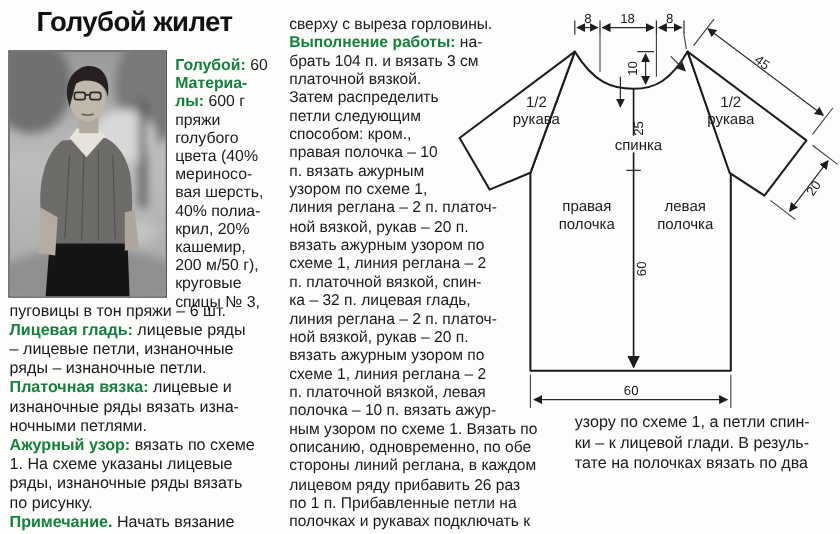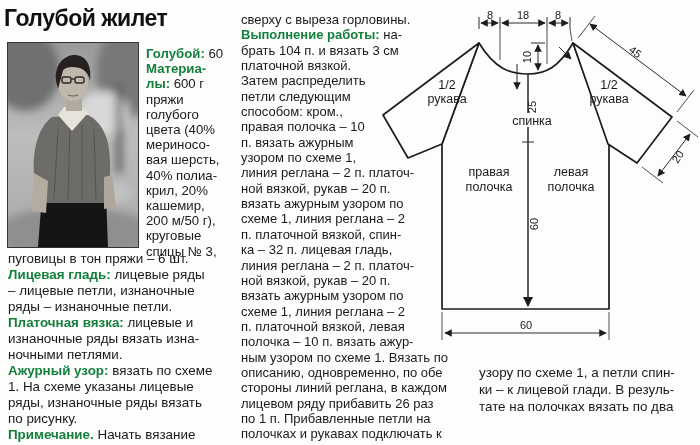--- a/index.html
+++ b/index.html
@@ -6,32 +6,32 @@
   html,body { width:700px; height:445px; }
   body {
     font-family:"Liberation Sans", sans-serif;
     background:#fdfdfc; color:#1a1a1a;
     position:relative; overflow:hidden;
     -webkit-font-smoothing:antialiased;
   }
   .abs { position:absolute; }
   #title {
     left:4px; top:5px; width:216px;
-    font-size:23px; font-weight:bold; text-align:left;
+    font-size:23px; font-weight:bold; text-align:center;
     letter-spacing:-0.5px; color:#111;
   }
   #photo-frame {
     left:7px; top:42px; width:132px; height:206px;
     border:1px solid #333; background:#c9c9c9;
   }
   #photo-frame svg { display:block; }
   #materials-block { left:146px; top:46px; width:88px; line-height:15.2px; font-size:13.2px; }
   #notions-block   { left:8px;  top:251px; width:226px; line-height:16px; font-size:13.4px; }
   #instructions-block { left:241px; top:12px; width:218px; line-height:15.35px; font-size:13px; }
-  #continuation-block { left:479px; top:364px; width:221px; line-height:17px; font-size:13.4px; }
+  #continuation-block { left:479px; top:343px; width:221px; line-height:17px; font-size:13.4px; }
   b { font-weight:bold; color:#15803d; }
   #schematic { left:375px; top:0; }
   #schematic text { font-family:"Liberation Sans", sans-serif; fill:#1a1a1a; }
   .dimnum { font-size:11px; }
   .lbl { font-size:12.5px; }
   .outline { fill:#fdfdfc; stroke:#1c1c1c; stroke-width:1.7; stroke-linejoin:round; }
   .dim  { stroke:#2a2a2a; stroke-width:1; fill:none; }
   .thin { stroke:#3a3a3a; stroke-width:0.9; fill:none; }
 </style>
 </head>

